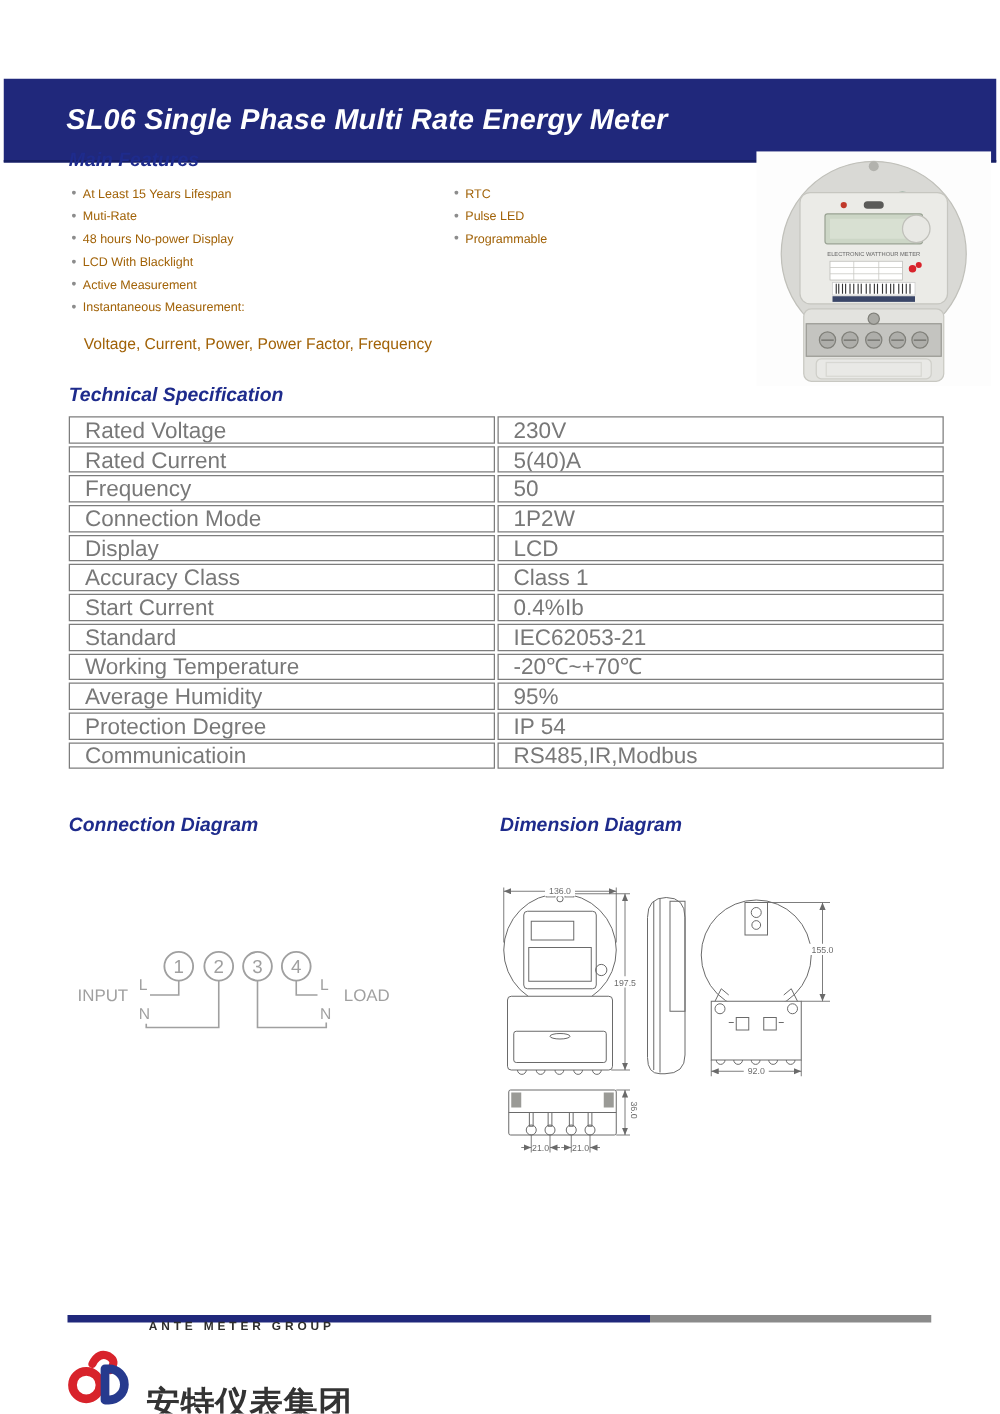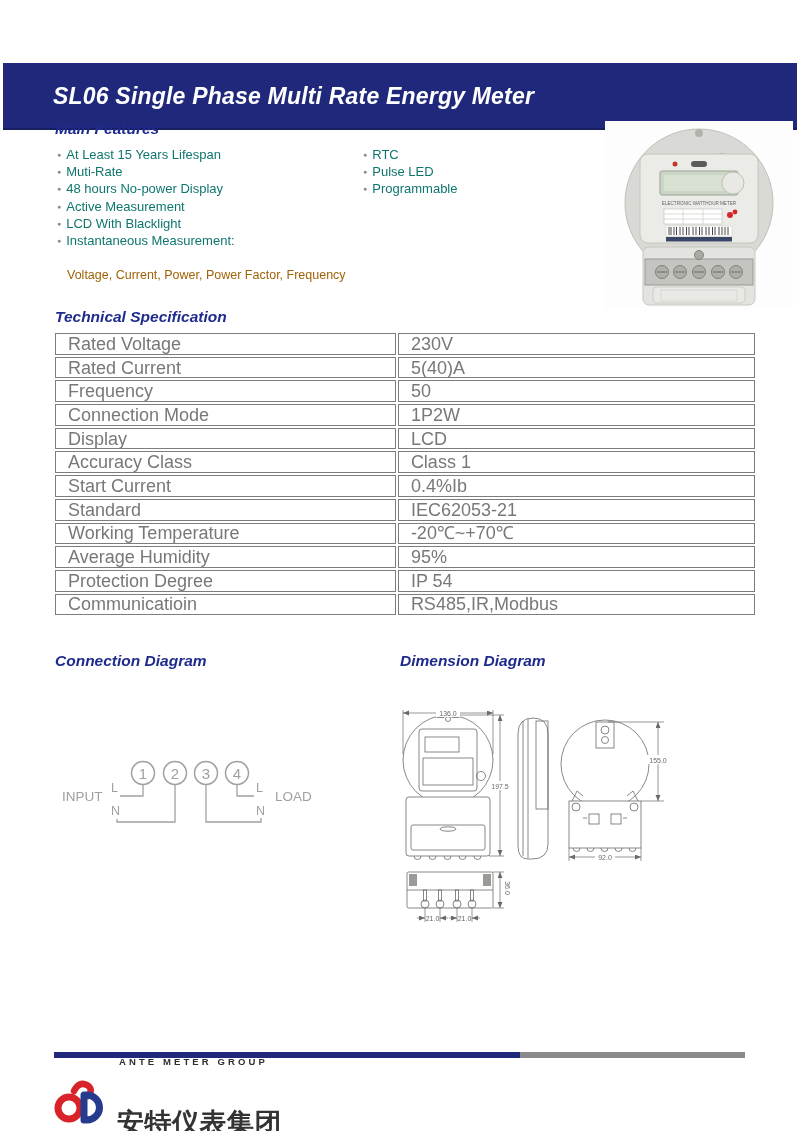--- a/index.html
+++ b/index.html
@@ -17,21 +17,21 @@
   .section-heading{position:absolute;color:#1e2b8c;font-size:15.5px;font-weight:bold;
                    font-style:italic;white-space:nowrap;}
   .h-features{left:55px;top:120px;}
   .h-spec{left:55px;top:308px;}
   .h-conn{left:55px;top:652px;}
   .h-dim{left:400px;top:652px;}
 
   
   .features-left{position:absolute;left:57px;top:146px;width:300px;}
   .features-right{position:absolute;left:363px;top:146px;width:180px;}
-  .bullet-item{font-size:13px;color:#0f766e;line-height:17.2px;white-space:nowrap;}
+  .bullet-item{font-size:10px;color:#a16207;line-height:17.2px;white-space:nowrap;}
   .bullet-item::before{content:"●";font-size:7px;vertical-align:2px;margin-right:5px;color:#8c8c8c;}
   .bullet-sub{font-size:12.5px;color:#a16207;line-height:17.2px;padding-left:10px;white-space:nowrap;}
 
   
   .product-img{position:absolute;left:605px;top:121px;}
 
   
   .spec-table{position:absolute;left:53px;top:331px;border-collapse:separate;
               border-spacing:2px;table-layout:fixed;width:704px;}
   .spec-table td{border:1px solid #7d7d7d;height:19.7px;font-size:18px;color:#787878;
@@ -66,22 +66,22 @@
   <div class="section-heading h-features">Main Features</div>
   <div class="section-heading h-spec">Technical Specification</div>
   <div class="section-heading h-conn">Connection Diagram</div>
   <div class="section-heading h-dim">Dimension Diagram</div>
 
   <div class="features-left">
 
   <div class="bullet-item">At Least 15 Years Lifespan</div>
       <div class="bullet-item">Muti-Rate</div>
       <div class="bullet-item">48 hours No-power Display</div>
+      <div class="bullet-item">LCD With Blacklight</div>
       <div class="bullet-item">Active Measurement</div>
-      <div class="bullet-item">LCD With Blacklight</div>
       <div class="bullet-item">Instantaneous Measurement:</div>
     </div>
   <div class="bullet-sub" style="position:absolute;left:57px;top:267px;">Voltage, Current, Power, Power Factor, Frequency</div>
   <div class="features-right">
 
   <div class="bullet-item">RTC</div>
       <div class="bullet-item">Pulse LED</div>
       <div class="bullet-item">Programmable</div>
     </div>
 

